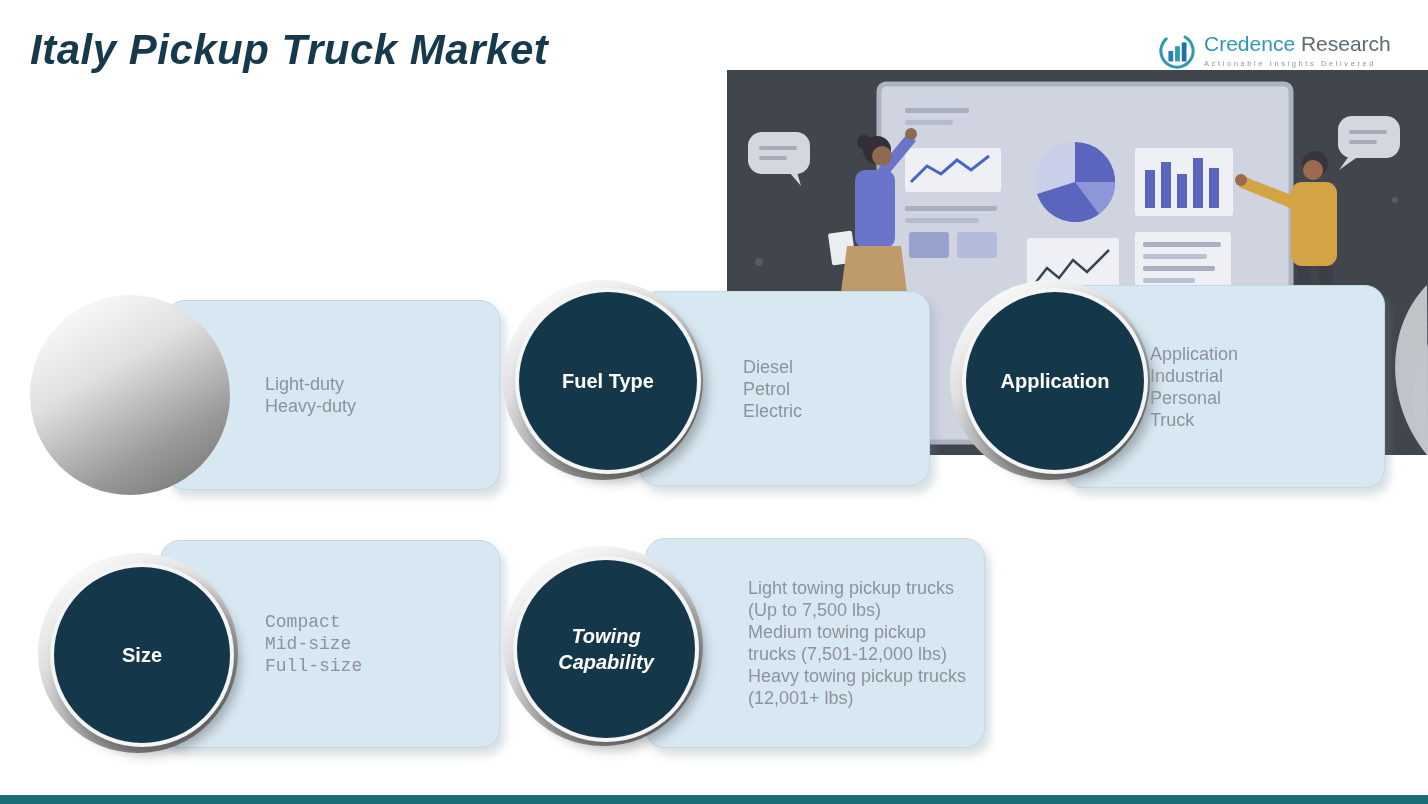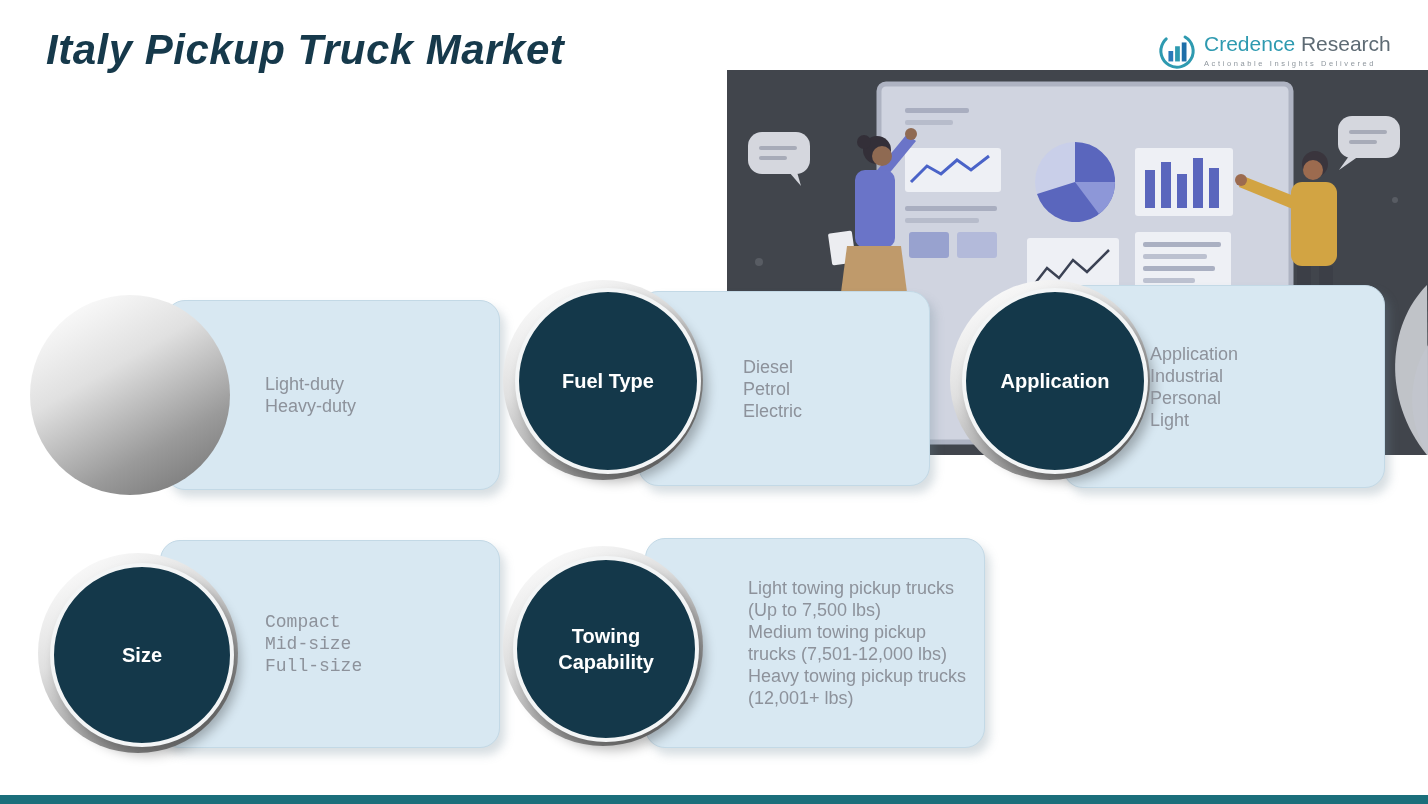--- a/index.html
+++ b/index.html
@@ -6,21 +6,21 @@
   html,body { background:#ffffff; font-family:"Liberation Sans", sans-serif; }
   .canvas {
     position:relative; width:1428px; height:804px;
     background:#ffffff; overflow:hidden;
   }
 
   
   .title {
     position:absolute; left:30px; top:26px; z-index:5;
     font-size:42px; font-weight:bold; font-style:italic;
-    color:#16394b; letter-spacing:0.5px;margin-left:16px;
+    color:#16394b; letter-spacing:0.5px;
   }
 
   
   .logo { position:absolute; left:1158px; top:32px; z-index:5; display:flex; gap:8px; align-items:flex-start; }
   .logo-icon { width:38px; height:38px; flex:0 0 auto; }
   .logo-name { font-size:21px; line-height:24px; white-space:nowrap; }
   .brand1 { color:#2e9ab0; font-weight:500; }
   .brand2 { color:#5e6b74; font-weight:500; }
   .logo-tagline {
     margin-top:3px; font-size:7.5px; letter-spacing:2.6px;
@@ -196,41 +196,41 @@
   <div class="card" style="left:950px; top:272px; width:435px; height:222px;">
     <div class="panel" style="left:113px; top:13px; right:0; bottom:6px;"></div>
     <div class="ring" style="left:0; top:8px; width:200px; height:200px;"></div>
     <div class="circle" style="left:12px; top:16px; width:186px; height:186px;">
       <span class="circle-label">Application</span>
     </div>
     <div class="items" style="left:200px; top:13px; bottom:6px; right:8px;">
       <div>Application</div>
       <div>Industrial</div>
       <div>Personal</div>
-      <div>Light</div>
+      <div>Truck</div>
     </div>
   </div>
 
   <div class="card" style="left:28px; top:530px; width:477px; height:222px;">
     <div class="panel" style="left:132px; top:10px; right:5px; bottom:4px;"></div>
     <div class="ring" style="left:10px; top:23px; width:200px; height:200px;"></div>
     <div class="circle" style="left:22px; top:33px; width:184px; height:184px;">
       <span class="circle-label">Size</span>
     </div>
     <div class="items" style="left:237px; top:10px; bottom:4px; right:15px;font-family:Liberation Mono, monospace;">
       <div>Compact</div>
       <div>Mid-size</div>
       <div>Full-size</div>
     </div>
   </div>
 
   <div class="card" style="left:503px; top:528px; width:482px; height:224px;">
     <div class="panel" style="left:142px; top:10px; right:0; bottom:4px;"></div>
     <div class="ring" style="left:0; top:18px; width:200px; height:200px;"></div>
-    <div class="circle" style="left:10px; top:28px; width:186px; height:186px;">
+    <div class="circle" style="left:10px; top:28px; width:186px; height:186px;font-style:italic;">
       <span class="circle-label">Towing Capability</span>
     </div>
     <div class="items" style="left:245px; top:10px; bottom:4px; width:228px;">
       <div>Light towing pickup trucks (Up to 7,500 lbs)</div>
       <div>Medium towing pickup trucks (7,501-12,000 lbs)</div>
       <div>Heavy towing pickup trucks (12,001+ lbs)</div>
     </div>
   </div>
 
   <div class="footer-bar"></div>

